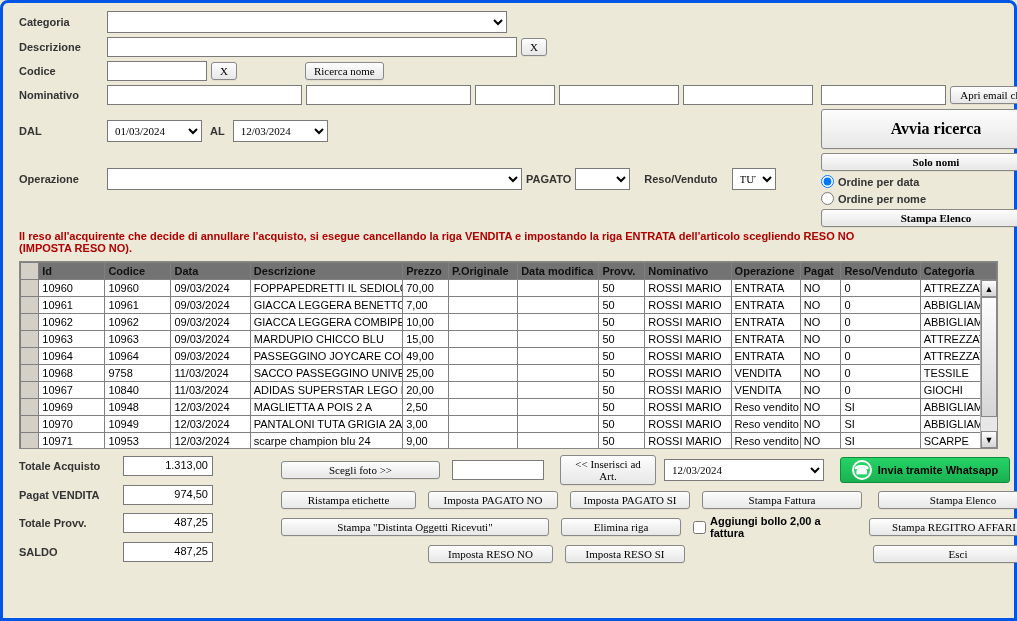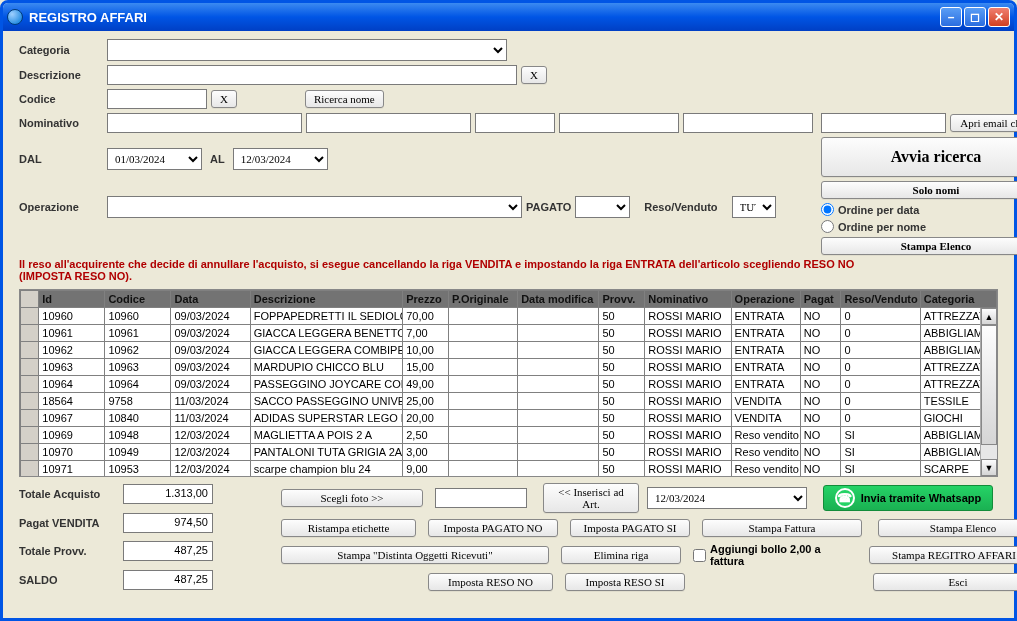--- a/index.html
+++ b/index.html
@@ -37,29 +37,20 @@
   .totals .val { border: 1px solid #7a7a7a; background: #fff; text-align: right; padding: 2px 4px; height: 20px; font-size: 11px; }
   .inp-sm { width: 92px; }
   .whatsapp { background: linear-gradient(to bottom, #25d366, #1ab152); border: 1px solid #128c3a; color:#000; font-weight:bold; display: flex; align-items: center; justify-content: center; gap: 6px; height: 26px; border-radius: 3px; cursor: pointer; }
   .wa-ico { width: 20px; height: 20px; border-radius: 50%; background: #25d366; border: 2px solid #fff; display: flex; align-items: center; justify-content: center; font-size: 12px; color: #fff; }
   .chk-row { display: flex; align-items: center; gap: 4px; font-size: 11px; font-weight: bold; }
 </style>
 </head>
 <body>
 
 <div class="window">
-  <div class="titlebar">
-    <div class="icon"></div>
-    <div class="title">REGISTRO AFFARI</div>
-    <div class="win-btns">
-      <div class="win-btn min">–</div>
-      <div class="win-btn max">◻</div>
-      <div class="win-btn close">✕</div>
-    </div>
-  </div>
 
   <div class="content">
 
     <div class="form-area">
 
       <div class="lbl">Categoria</div>
       <div class="row">
           <select style="width:400px"><option></option></select>
         </div>
       <div></div>
@@ -240,21 +231,21 @@
               <td></td>
               <td>50</td>
               <td>ROSSI MARIO</td>
               <td>ENTRATA</td>
               <td>NO</td>
               <td>0</td>
               <td>ATTREZZAT</td>
             </tr>
             <tr>
               <td class="rowhdr"></td>
-              <td>18564</td>
+              <td>10968</td>
               <td>9758</td>
               <td>11/03/2024</td>
               <td> SACCO PASSEGGINO UNIVE</td>
               <td>25,00</td>
               <td></td>
               <td></td>
               <td>50</td>
               <td>ROSSI MARIO</td>
               <td>VENDITA</td>
               <td>NO</td>
@@ -342,21 +333,21 @@
         <div class="val">974,50</div>
         <div class="lbl">Totale Provv.</div>
         <div class="val">487,25</div>
         <div class="lbl">SALDO</div>
         <div class="val">487,25</div>
       </div>
 
       <div style="flex:1; display:flex; flex-direction:column; gap:6px; padding-left:60px;">
 
         <div class="row">
-          <button class="btn" style="width:142px">Scegli foto &gt;&gt;</button>
+          <button class="btn" style="width:159px">Scegli foto &gt;&gt;</button>
           <input type="text" class="inp-sm" style="margin-left: 8px;">
           <button class="btn" style="width:96px;margin-left:12px">&lt;&lt; Inserisci ad Art.</button>
           <select style="width:160px;margin-left:4px"><option>12/03/2024</option></select>
           <div class="whatsapp" style="margin-left:12px;width:170px">
             <span class="wa-ico">☎</span>
             <span>Invia tramite Whatsapp</span>
           </div>
         </div>
 
         <div class="row">

